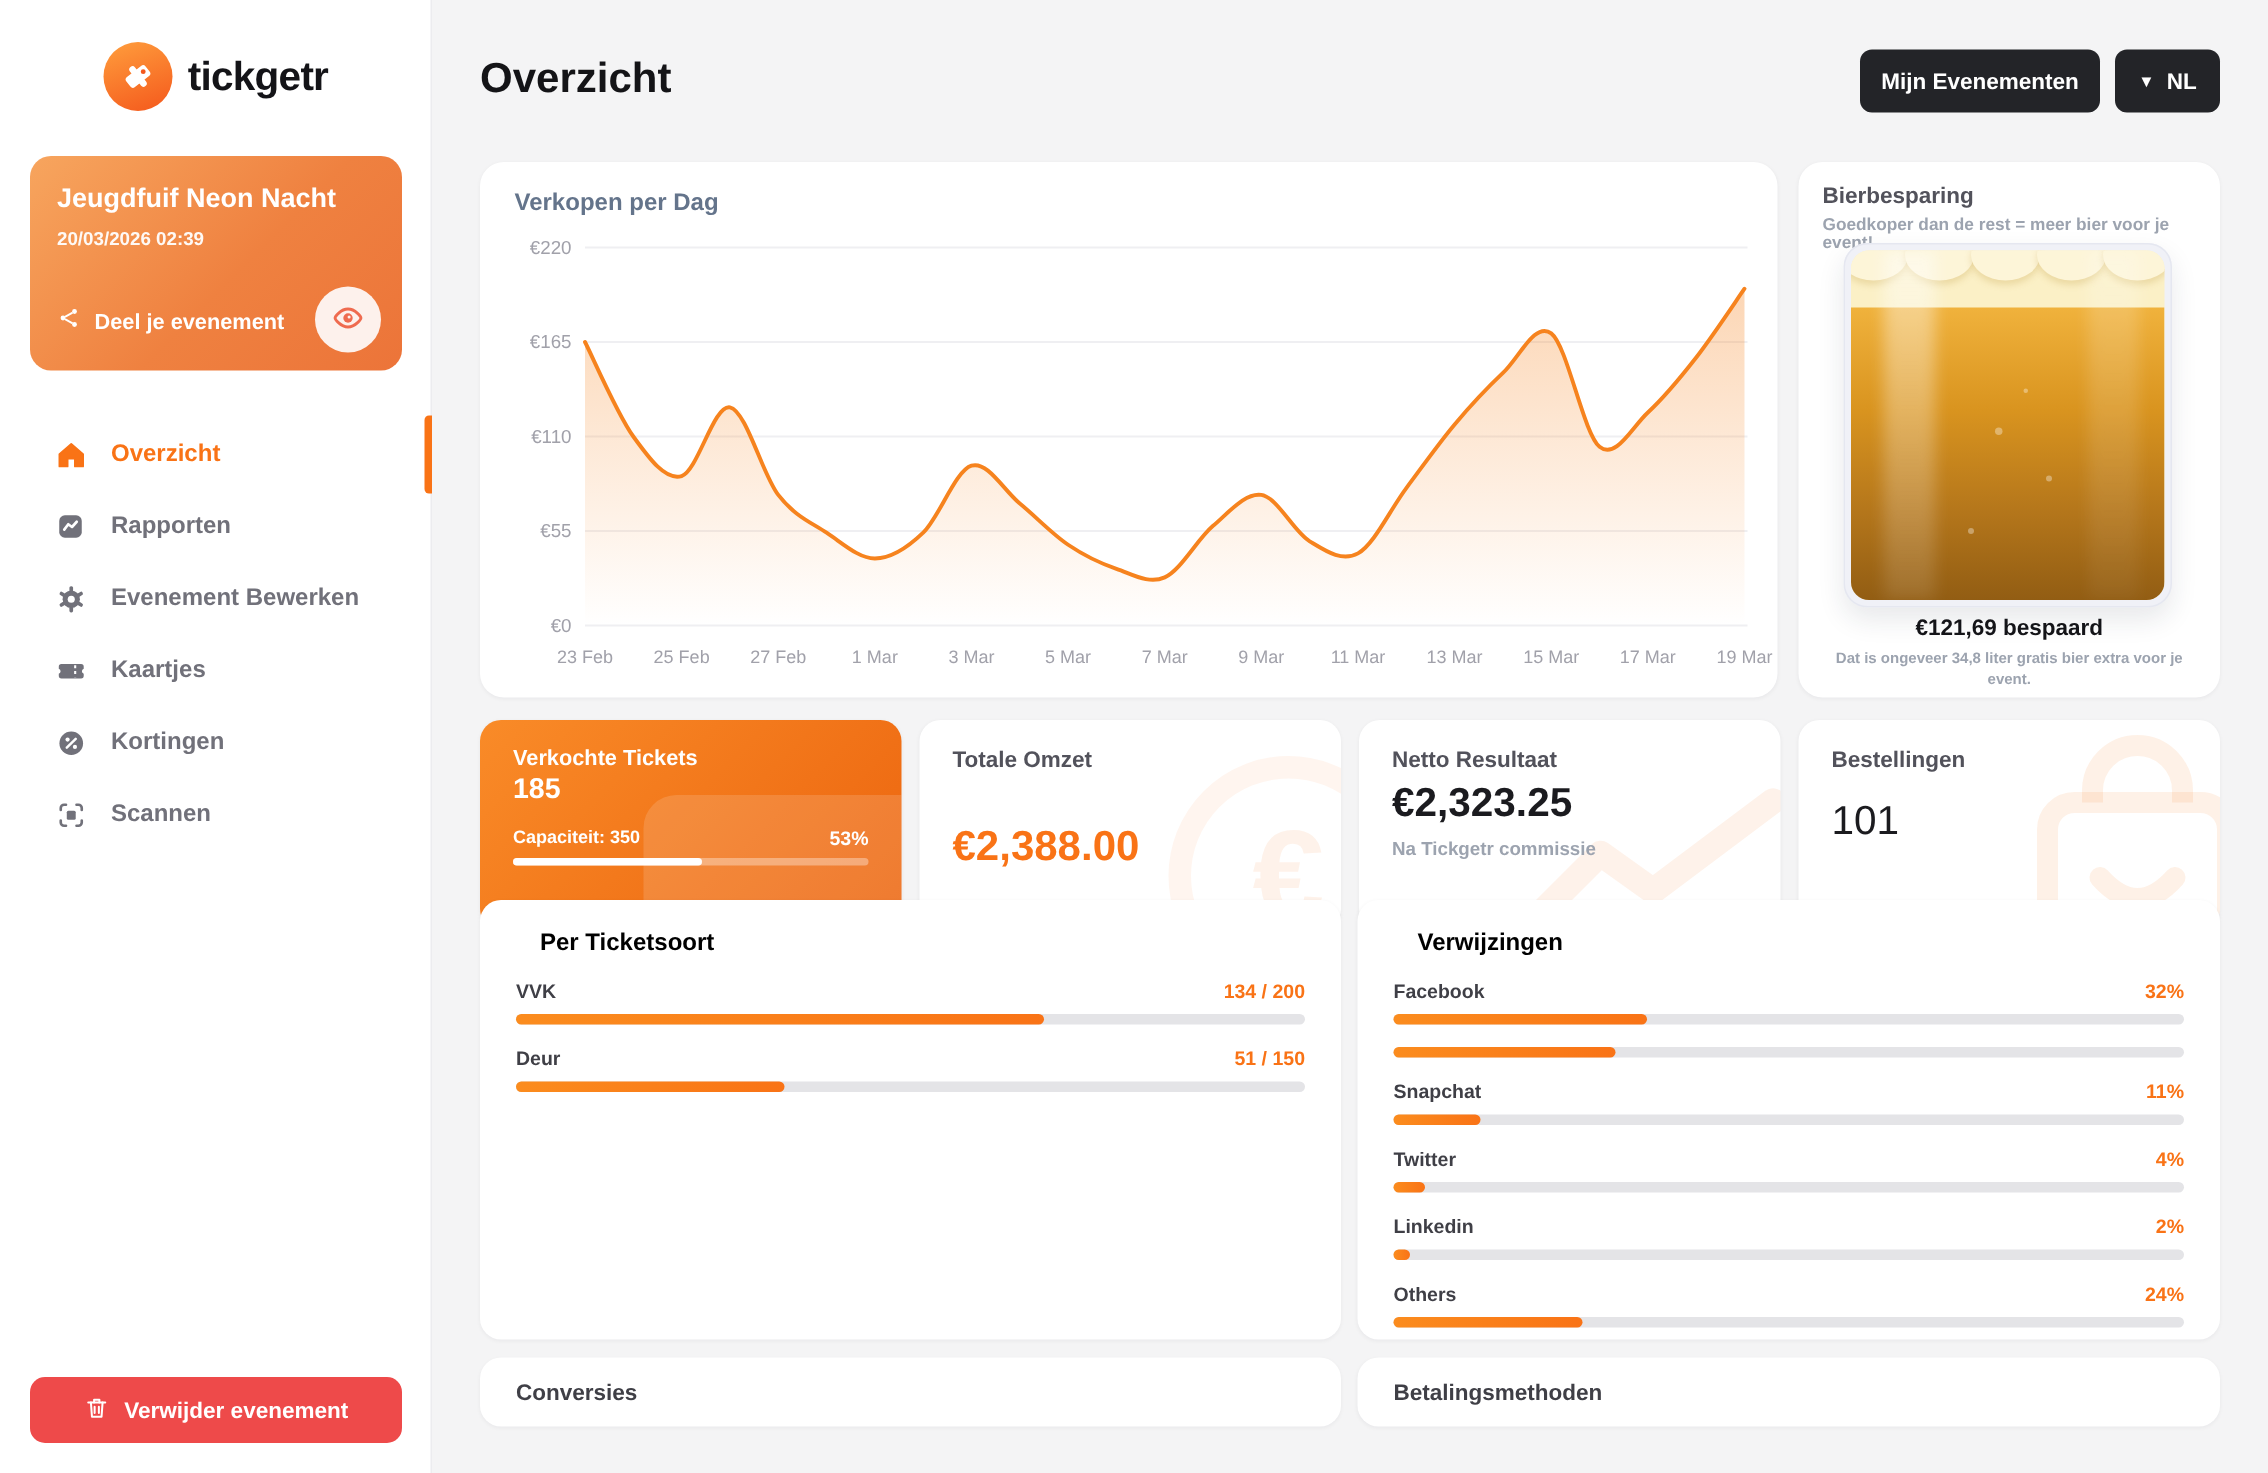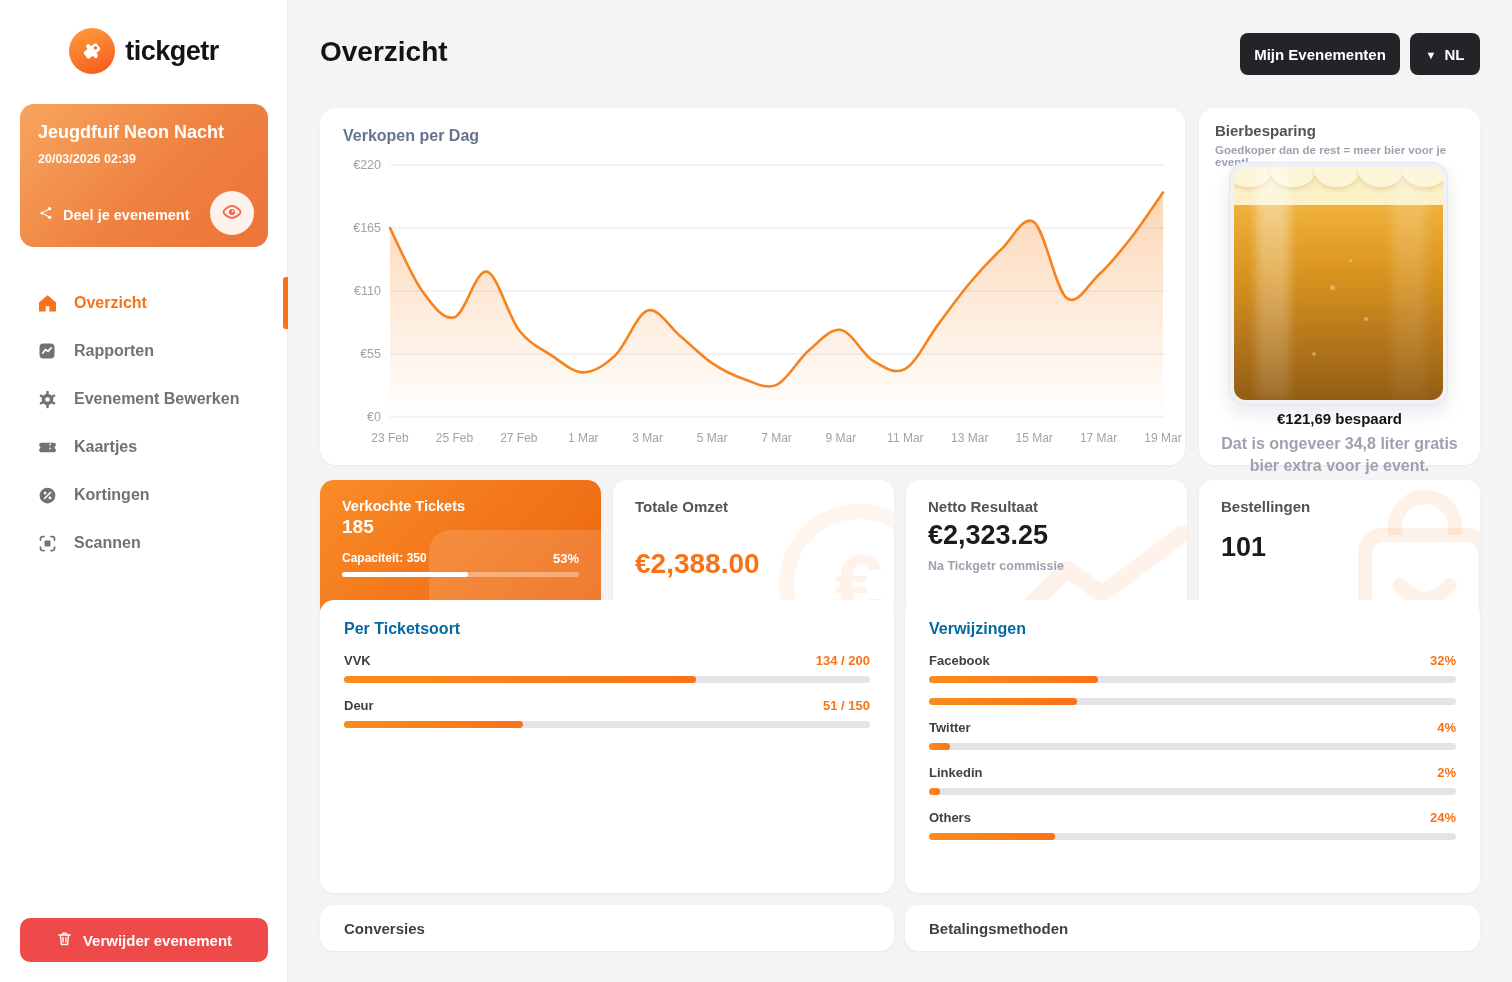--- a/index.html
+++ b/index.html
@@ -50,48 +50,48 @@
   .beer-card { left:1199px; top:108px; width:281px; height:357px; border-radius:16px; }
   .beer-card .bc-title { position:absolute; left:16px; top:14px; font-size:15px; font-weight:700; color:#52525b; }
   .beer-card .bc-sub { position:absolute; left:16px; top:36px; width:250px; font-size:11.5px; color:#9ca3af; font-weight:600; }
   .beer-glass { position:absolute; left:30px; top:54px; width:219px; height:243px; border-radius:16px; background:#f0f1f7; padding:5px; box-shadow:inset 0 0 0 1px #e5e7f0, 0 8px 18px rgba(31,41,55,.10); }
   .beer-inner { position:relative; width:100%; height:100%; border-radius:12px; overflow:hidden; background:#fbf0c6; }
   .beer-liquid { position:absolute; left:0; right:0; top:38px; bottom:0; background:linear-gradient(180deg,#f0b23c 0%,#d9941f 35%,#b4761b 70%,#925d13 100%); }
   .beer-bump { position:absolute; top:-14px; width:46px; height:34px; border-radius:50%; background:#fdf5d8; box-shadow:0 3px 4px rgba(190,150,60,.25); }
   .beer-streak { position:absolute; top:0; bottom:0; width:34px; background:linear-gradient(180deg,rgba(255,255,255,.45),rgba(255,255,255,.10)); filter:blur(5px); }
   .bubble { position:absolute; border-radius:50%; background:rgba(255,255,255,.35); }
   .beer-saved { position:absolute; left:0; top:302px; width:100%; text-align:center; font-size:15px; font-weight:800; color:#141418; }
-  .beer-note { position:absolute; left:18px; top:325px; width:245px; text-align:center; font-size:16px; line-height:1.4; color:#9ca3af; font-weight:600; }
+  .beer-note { position:absolute; left:18px; top:325px; width:245px; text-align:center; font-size:10px; line-height:1.4; color:#9ca3af; font-weight:600; }
 
   
   .stat { top:480px; width:281px; height:140px; padding:18px 22px; overflow:hidden; }
   .stat-label { font-size:15px; font-weight:700; color:#52525b; }
   .stat-tickets { left:320px; background:linear-gradient(135deg,#f98b28 0%,#ec640e 100%); color:#fff; }
   .stat-tickets .stat-label { color:#fff; font-size:14.5px; }
   .st-value { font-size:19px; font-weight:800; margin-top:2px; }
   .cap-row { position:absolute; left:22px; right:22px; top:71px; display:flex; justify-content:space-between; font-size:12px; font-weight:600; }
   .cap-pct { font-weight:800; font-size:13px; }
   .cap-track { position:absolute; left:22px; right:22px; top:92px; height:5px; border-radius:3px; background:rgba(255,255,255,.35); }
   .cap-fill { height:100%; border-radius:3px; background:#fff; }
   .ticket-mark { position:absolute; right:-28px; top:50px; width:200px; height:150px; border-radius:22px; background:rgba(255,255,255,.14); }
   .stat-revenue { left:613px; }
   .rev-value { position:absolute; left:22px; top:52px; font-size:28px; font-weight:800; color:#f97316;margin-top:16px; }
   .euro-mark { position:absolute; right:-45px; top:24px; width:160px; height:160px; border-radius:50%; border:15px solid rgba(249,115,22,.07); color:rgba(249,115,22,.09); font-size:86px; font-weight:800; display:flex; align-items:center; justify-content:center; }
   .stat-net { left:906px; }
   .net-value { position:absolute; left:22px; top:40px; font-size:27px; font-weight:800; color:#1b1b1f; }
   .net-note { position:absolute; left:22px; top:79px; font-size:12.5px; color:#9ca3af; font-weight:600; }
   .stat-orders { left:1199px; }
-  .ord-value { position:absolute; left:22px; top:52px; font-size:27px; font-weight:700; color:#1b1b1f; }
+  .ord-value { position:absolute; left:22px; top:52px; font-size:27px; font-weight:400; color:#1b1b1f; }
   .mark-svg { position:absolute; pointer-events:none; }
 
   
   .list-card { top:600px; height:293px; padding:20px 24px; }
   .list-left { left:320px; width:574px; }
   .list-right { left:905px; width:575px; }
-  .list-card .card-title { color:#0369a1; }
+  .list-card .card-title { color:#000000;margin-left:16px; }
   .prow { margin-top:15px; }
   .prow-top { display:flex; justify-content:space-between; align-items:baseline; }
   .plabel { font-size:13px; font-weight:700; color:#3f3f46; }
   .pvalue { font-size:13px; font-weight:800; color:#f97316; }
   .ptrack { margin-top:8px; height:7px; border-radius:4px; background:#e4e4e7; }
   .pfill { height:100%; border-radius:4px; background:linear-gradient(90deg,#fb8c1e,#f97316); }
 
   
   .bottom-card { top:905px; height:46px; display:flex; align-items:center; padding:0 24px; }
   .bottom-left { left:320px; width:574px; }
@@ -368,20 +368,29 @@
             <div class="pfill" style="width:32%"></div>
           </div>
         </div>
         <div class="prow">
           <div class="ptrack">
             <div class="pfill" style="width:28%"></div>
           </div>
         </div>
         <div class="prow">
           <div class="prow-top">
+            <span class="plabel">Snapchat</span>
+            <span class="pvalue">11%</span>
+          </div>
+          <div class="ptrack">
+            <div class="pfill" style="width:11%"></div>
+          </div>
+        </div>
+        <div class="prow">
+          <div class="prow-top">
             <span class="plabel">Twitter</span>
             <span class="pvalue">4%</span>
           </div>
           <div class="ptrack">
             <div class="pfill" style="width:4%"></div>
           </div>
         </div>
         <div class="prow">
           <div class="prow-top">
             <span class="plabel">Linkedin</span>

